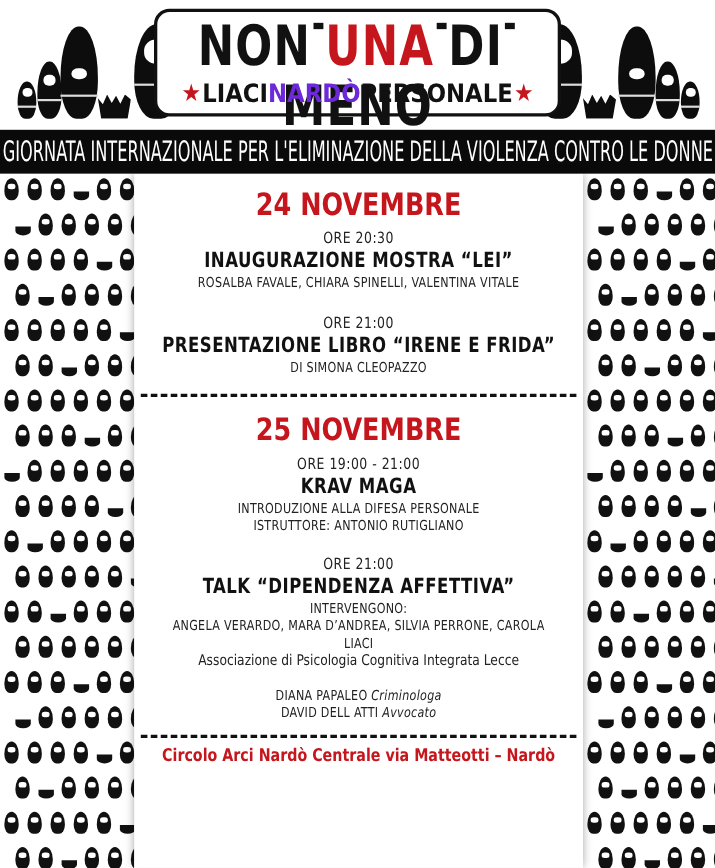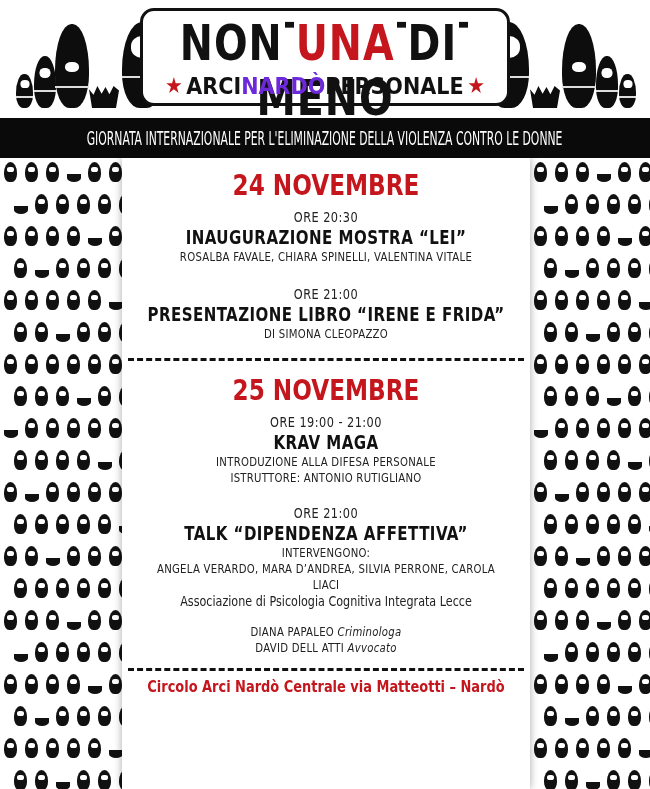--- a/index.html
+++ b/index.html
@@ -22,21 +22,21 @@
   .title-main .red { color: #c4161c; }
   .title-main .sep { display: inline-block; width: 9px; height: 5px; background: #111; vertical-align: 28px; margin: 0 2px; }
   .title-sub { position: absolute; left: 0; right: 0; top: 62px; text-align: center;
                font-weight: bold; font-size: 23px; letter-spacing: 0px; }
   .title-sub .red { color: #6d28d9; }
   .star { position: absolute; top: 64px; color: #c4161c; font-size: 22px; line-height: 22px; }
 
   
   .banner { position: absolute; left: 0; top: 118px; width: 650px; height: 40px; background: #0a0a0a;
             color: #fff; display: flex; align-items: center; justify-content: center;
-            font-family: "DejaVu Sans Condensed", "DejaVu Sans", sans-serif; font-size: 14px; letter-spacing: 0px;
+            font-family: "DejaVu Sans Condensed", "DejaVu Sans", sans-serif; font-size: 19px; letter-spacing: 0px;
             white-space: nowrap; }
   .banner span { display: inline-block; transform: scaleX(0.86) scaleY(1.35); }
 
   
   .pattern { position: absolute; top: 158px; height: 631px; overflow: hidden; background: #fff; }
   .pattern.left { left: 0; width: 122px; }
   .pattern.right { left: 530px; width: 120px; }
   .pdoll { position: absolute; width: 13px; height: 20px; background: #111;
            border-radius: 50% 50% 40% 40% / 55% 55% 40% 40%; }
   .pdoll::after { content: ""; position: absolute; left: 3px; top: 5px; width: 7px; height: 5px; background: #fff; border-radius: 40%; }
@@ -95,21 +95,21 @@
       <div class="face" style="top:6px;width:9px;height:8px;"></div>
       <div class="belt" style="top:22px;"></div>
     </div>
 
   <div class="title-box">
     <div class="title-main">
       <span>NON</span><span class="sep"></span><span class="red">UNA</span><span class="sep"></span><span>DI</span><span class="sep"></span><span>MENO</span>
     </div>
     <span class="star" style="left:22px;">★</span>
     <div class="title-sub">
-      <span>ARCI</span><span class="red">NARDÒ</span><span>PERSONALE</span>
+      <span>LIACI</span><span class="red">NARDÒ</span><span>PERSONALE</span>
     </div>
     <span class="star" style="right:22px;">★</span>
   </div>
 </div>
 
 <div class="banner">
   <span>GIORNATA INTERNAZIONALE PER L'ELIMINAZIONE DELLA VIOLENZA CONTRO LE DONNE</span>
 </div>
 
 <div class="pattern left" id="patL">

